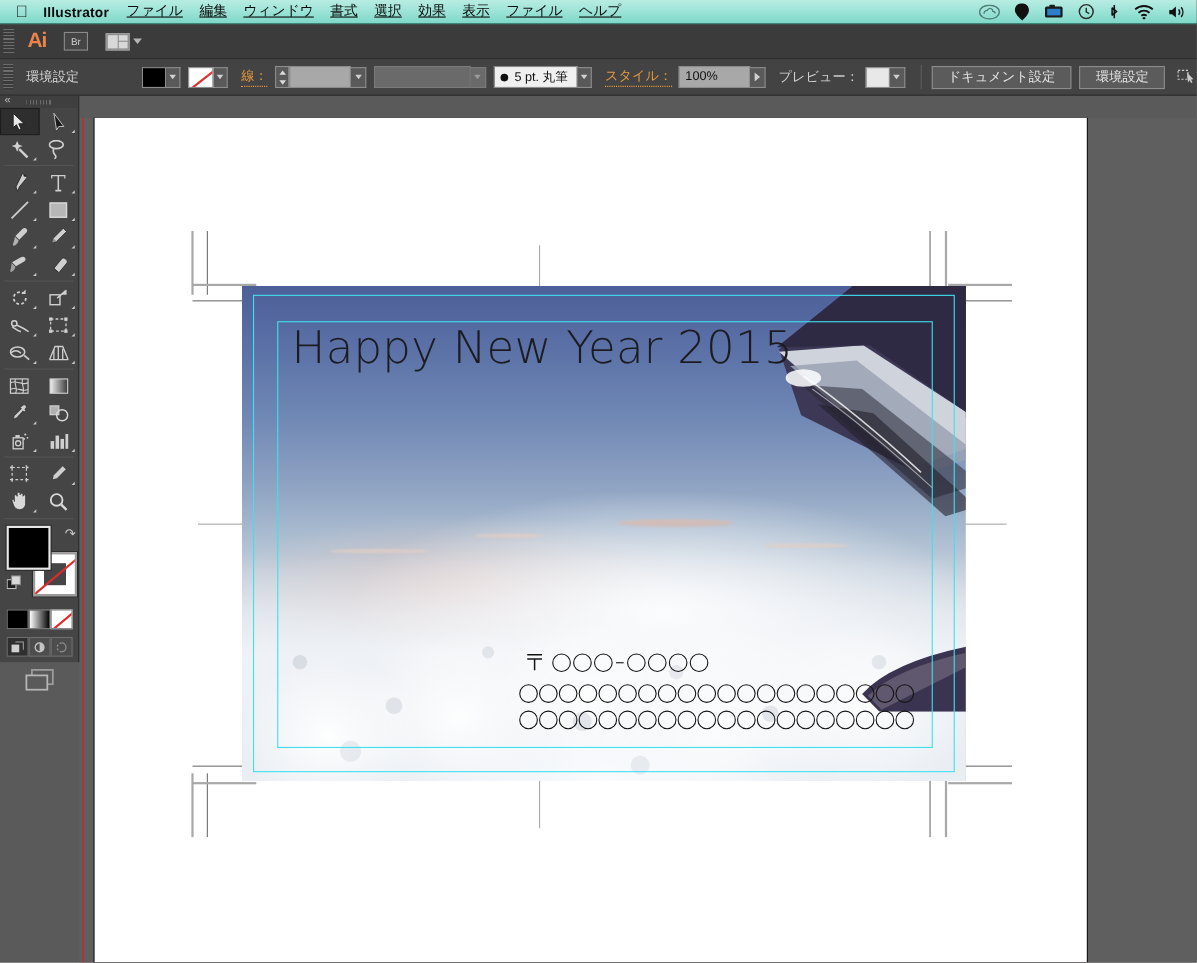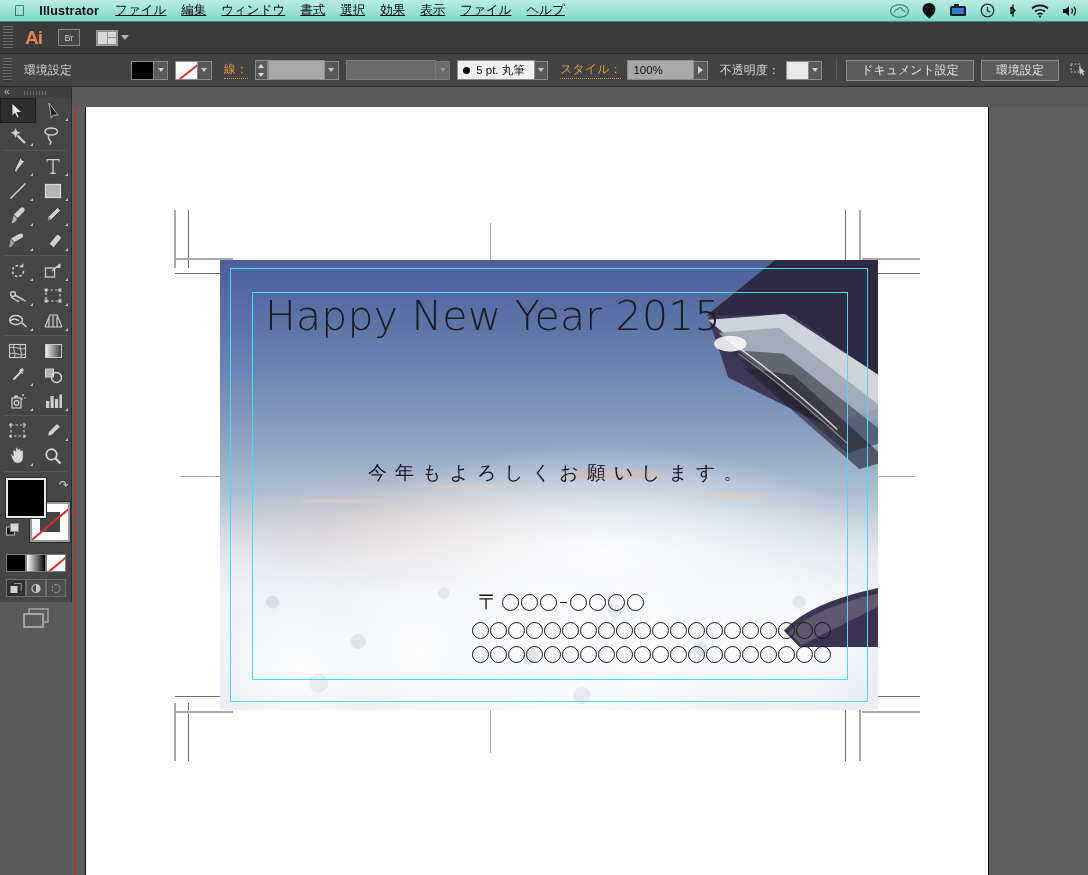--- a/index.html
+++ b/index.html
@@ -365,21 +365,21 @@
     <span class="dd-btn">
         <span class="caret"></span>
       </span>
 
     <span class="cb-label orange" style="margin:0 6px 0 12px;">スタイル：</span>
     <span class="field" style="width:72px;">100%</span>
     <span class="dd-btn">
       <span style="width:0;height:0;border-top:4px solid transparent;border-bottom:4px solid transparent;border-left:5px solid #d0d0d0;"></span>
     </span>
 
-    <span class="cb-label" style="margin:0 6px 0 12px;">不透明度：</span>
+    <span class="cb-label" style="margin:0 6px 0 12px;">プレビュー：</span>
     <span class="swatch" style="background:#e8e8e8;"></span>
     <span class="dd-btn">
         <span class="caret"></span>
       </span>
 
     <span class="sep" style="margin-left:14px;"></span>
     <span class="btn-gray">ドキュメント設定</span>
     <span style="width:8px"></span>
     <span class="btn-gray">環境設定</span>
     <span style="width:12px"></span>
@@ -726,21 +726,20 @@
         <svg class="wing2" viewBox="0 0 120 70" preserveAspectRatio="none">
           <path d="M28 70 L10 52 Q40 20 120 4 L120 70 Z" fill="#3a3450"></path>
           <path d="M30 68 L120 24 L120 10 Q45 26 16 54 Z" fill="#6c6478" opacity=".75"></path>
         </svg>
       </div>
 
       <div class="guide-cyan guide-outer"></div>
       <div class="guide-cyan guide-inner"></div>
 
       <div class="hny">Happy New Year 2015</div>
-      <div class="greeting">今年もよろしくお願いします。</div>
 
       <div class="postal">
         <span class="mark">〒</span>
         <span class="ocirc"></span>
         <span class="ocirc"></span>
         <span class="ocirc"></span>
         <span class="dash"></span>
         <span class="ocirc"></span>
         <span class="ocirc"></span>
         <span class="ocirc"></span>

